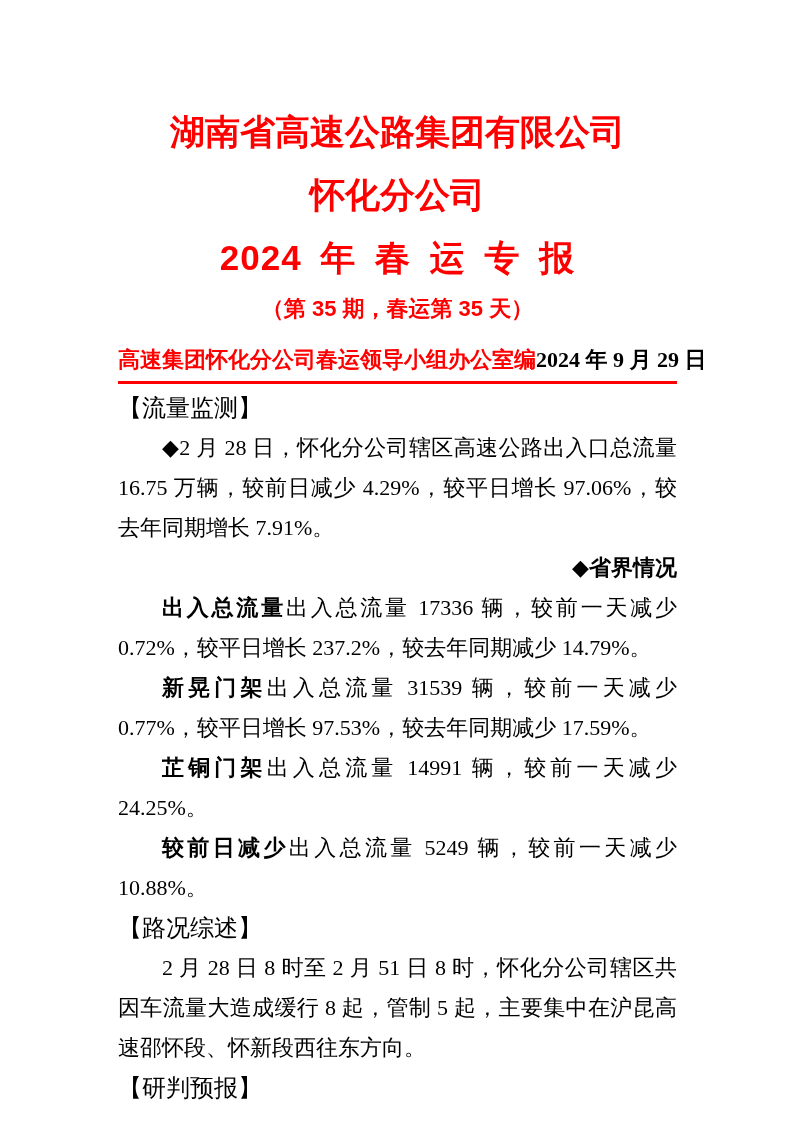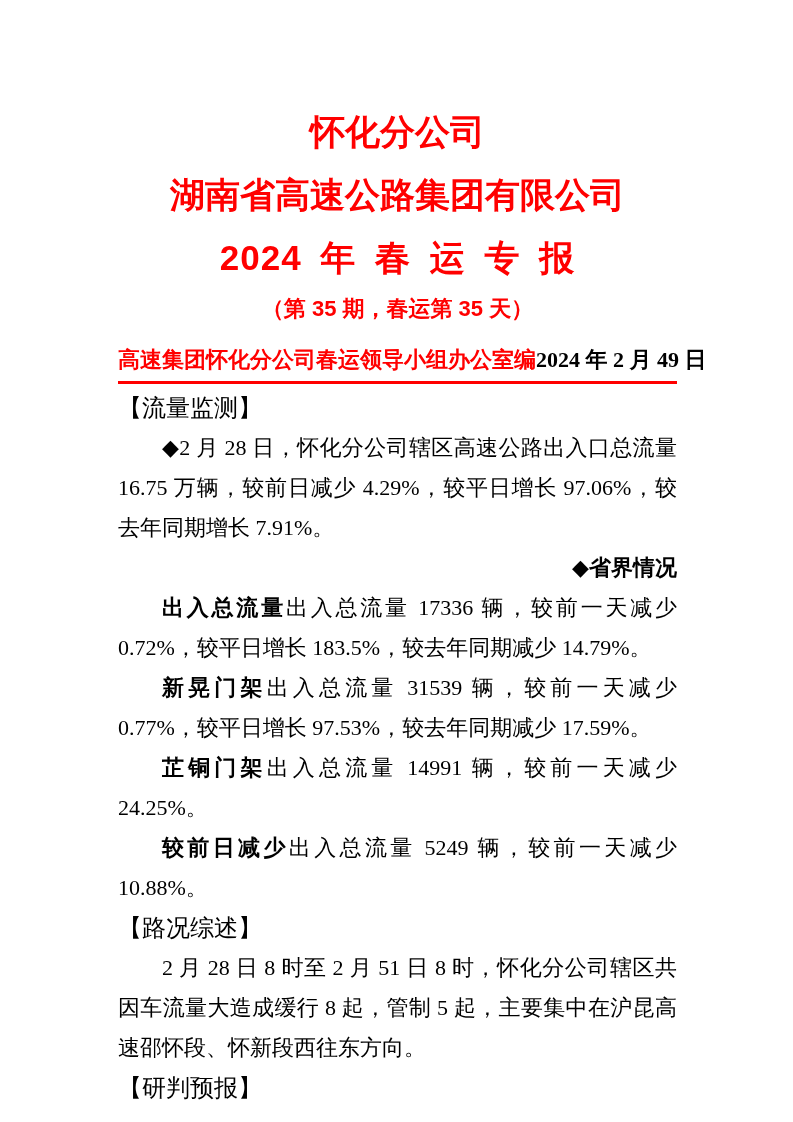--- a/index.html
+++ b/index.html
@@ -82,41 +82,41 @@
     font-family: "Liberation Sans", "DejaVu Sans", sans-serif;
     font-weight: bold;
   }
 </style>
 </head>
 <body>
 
 <div class="page">
 
   <header class="title-block">
+    <div class="title-line">湖南省高速公路集团有限公司</div>
     <div class="title-line">怀化分公司</div>
-    <div class="title-line">湖南省高速公路集团有限公司</div>
     <div class="title-line spaced">2024 年 春 运 专 报</div>
     <div class="subtitle">（第 35 期，春运第 35 天）</div>
   </header>
 
   <div class="editor-row">
     <span class="editor-label">高速集团怀化分公司春运领导小组办公室编</span>
-    <span class="issue-date">2024 年 2 月 49 日</span>
+    <span class="issue-date">2024 年 9 月 29 日</span>
   </div>
 
   <main class="doc-body">
 
     <h2 class="section-heading">【流量监测】</h2>
 
     <p class="para">◆2 月 28 日，怀化分公司辖区高速公路出入口总流量 16.75 万辆，较前日减少 4.29%，较平日增长 97.06%，较去年同期增长 7.91%。</p>
 
     <p class="para bold-line">◆省界情况</p>
 
     <p class="para">
-      <span class="lead">出入总流量</span><span>出入总流量 17336 辆，较前一天减少 0.72%，较平日增长 183.5%，较去年同期减少 14.79%。</span>
+      <span class="lead">出入总流量</span><span>出入总流量 17336 辆，较前一天减少 0.72%，较平日增长 237.2%，较去年同期减少 14.79%。</span>
     </p>
 
     <p class="para">
       <span class="lead">新晃门架</span><span>出入总流量 31539 辆，较前一天减少 0.77%，较平日增长 97.53%，较去年同期减少 17.59%。</span>
     </p>
 
     <p class="para">
       <span class="lead">芷铜门架</span><span>出入总流量 14991 辆，较前一天减少 24.25%。</span>
     </p>
 

